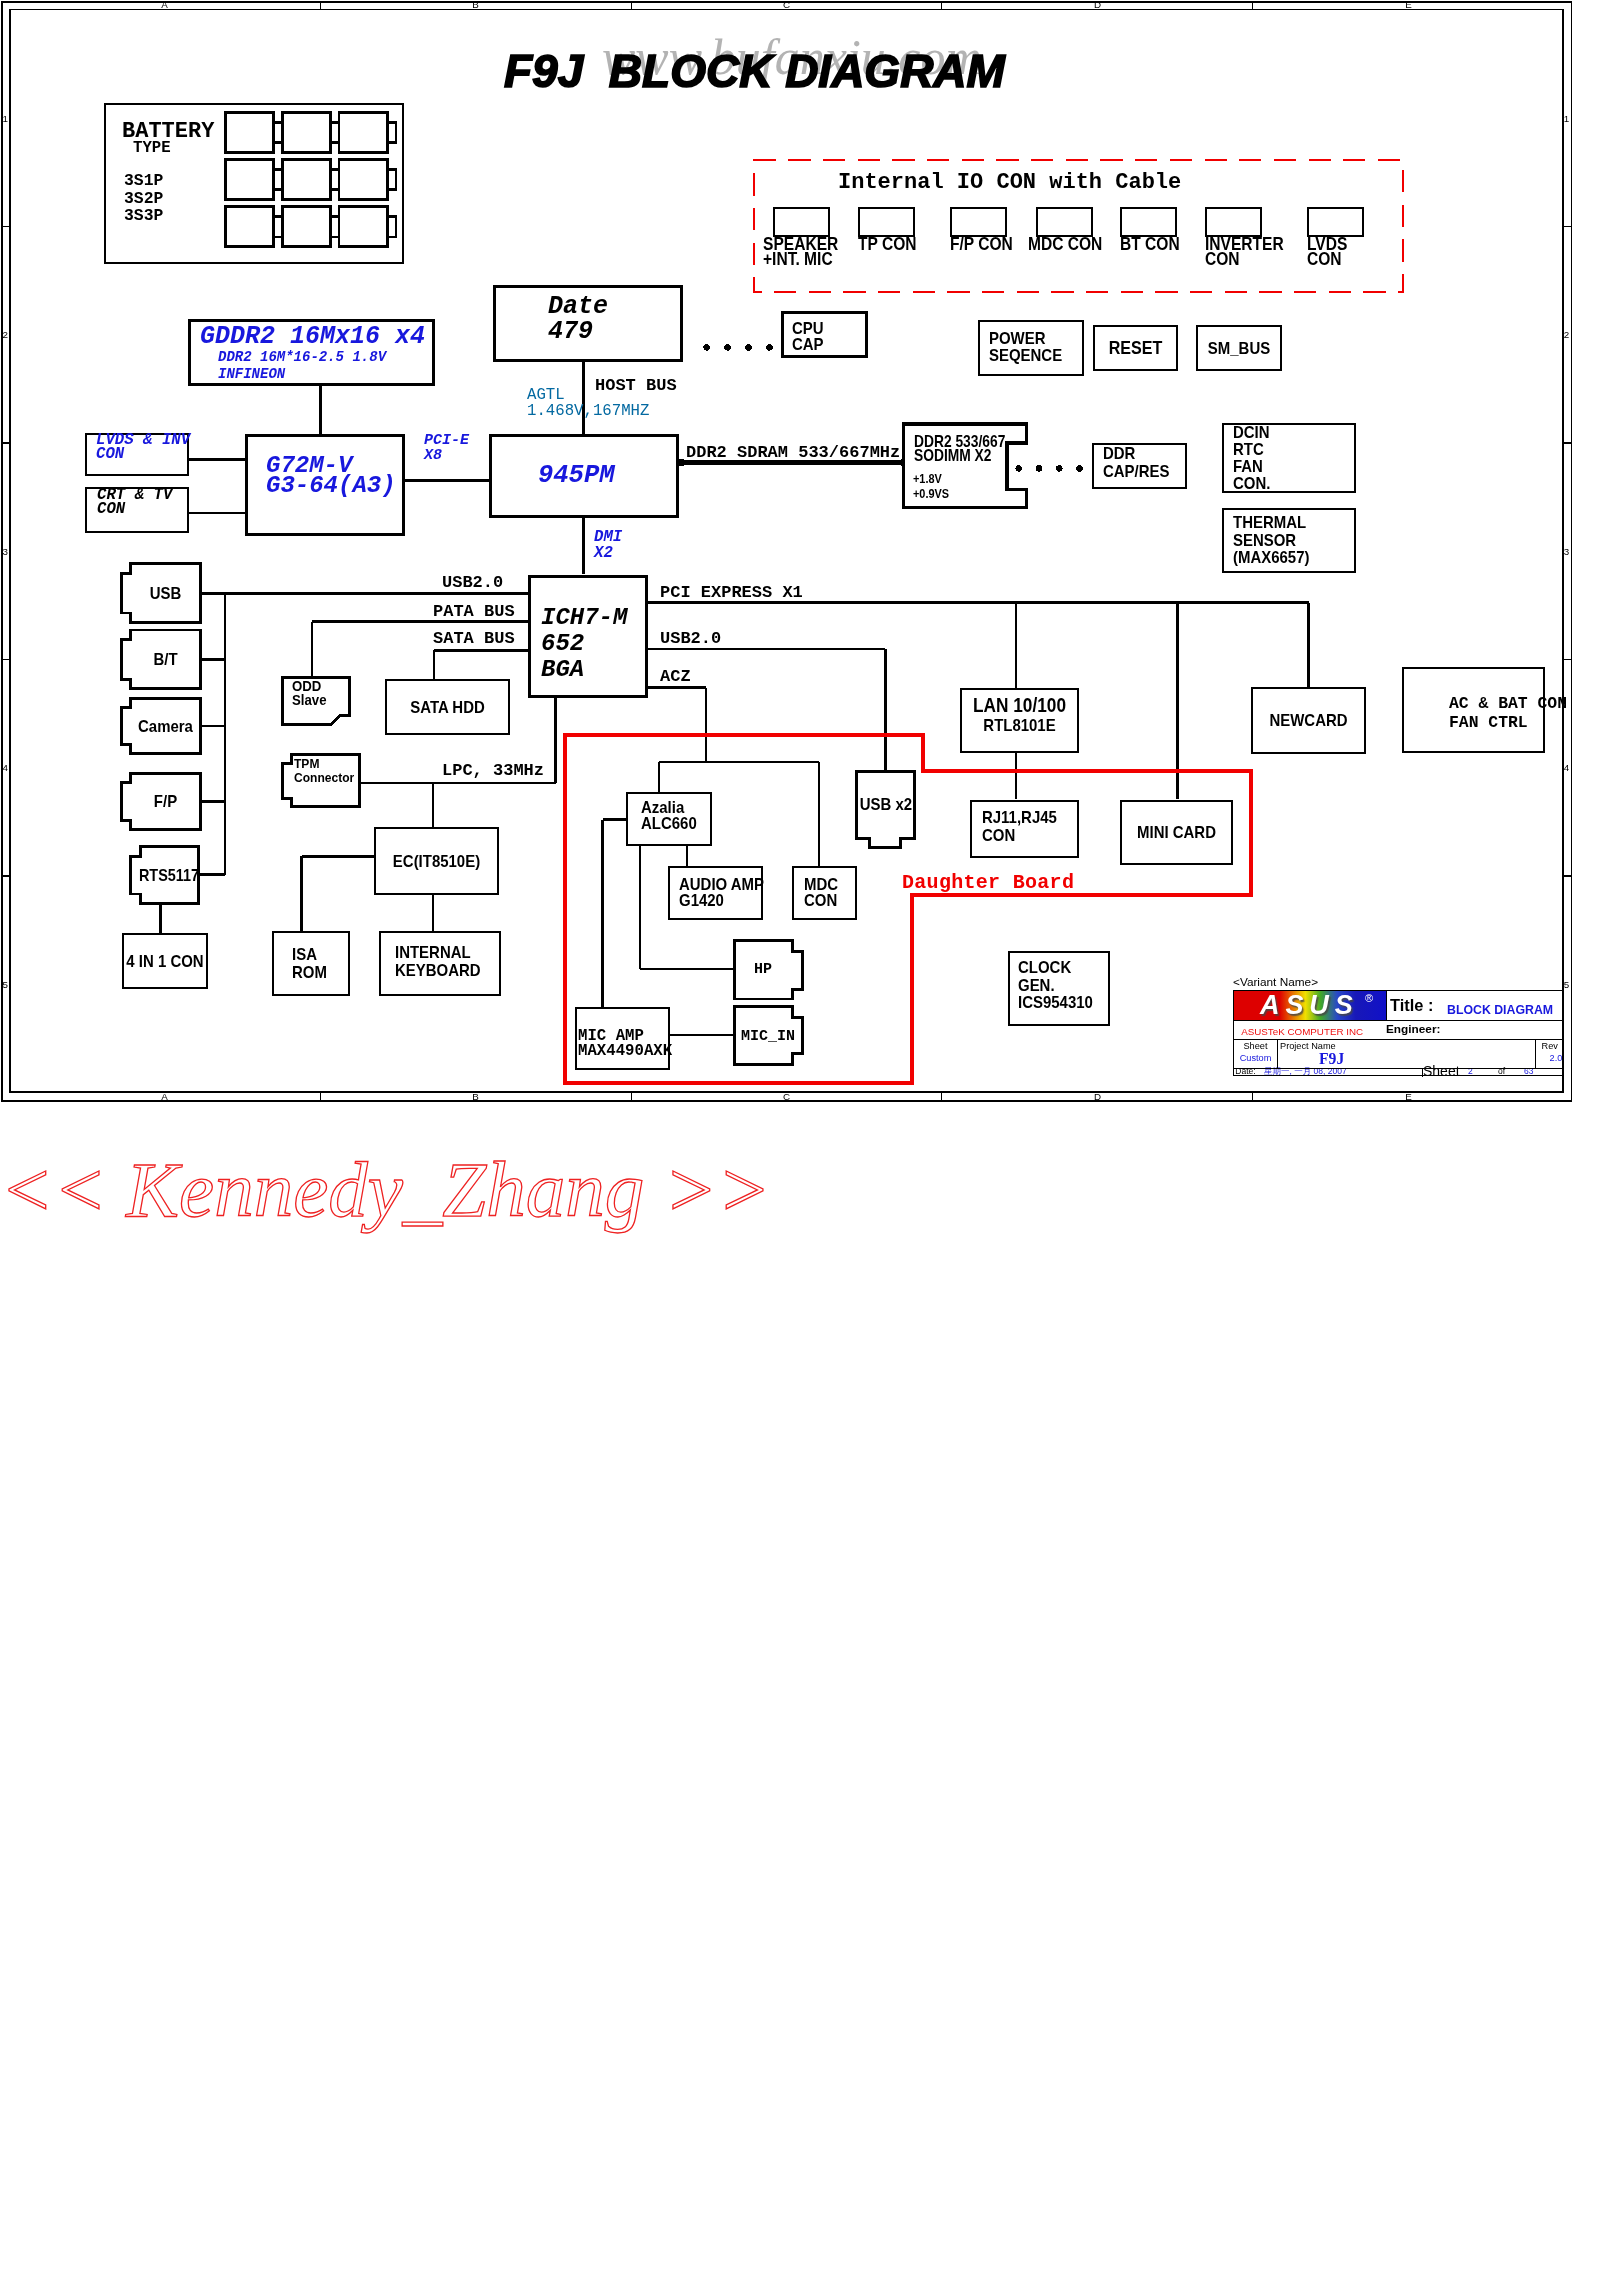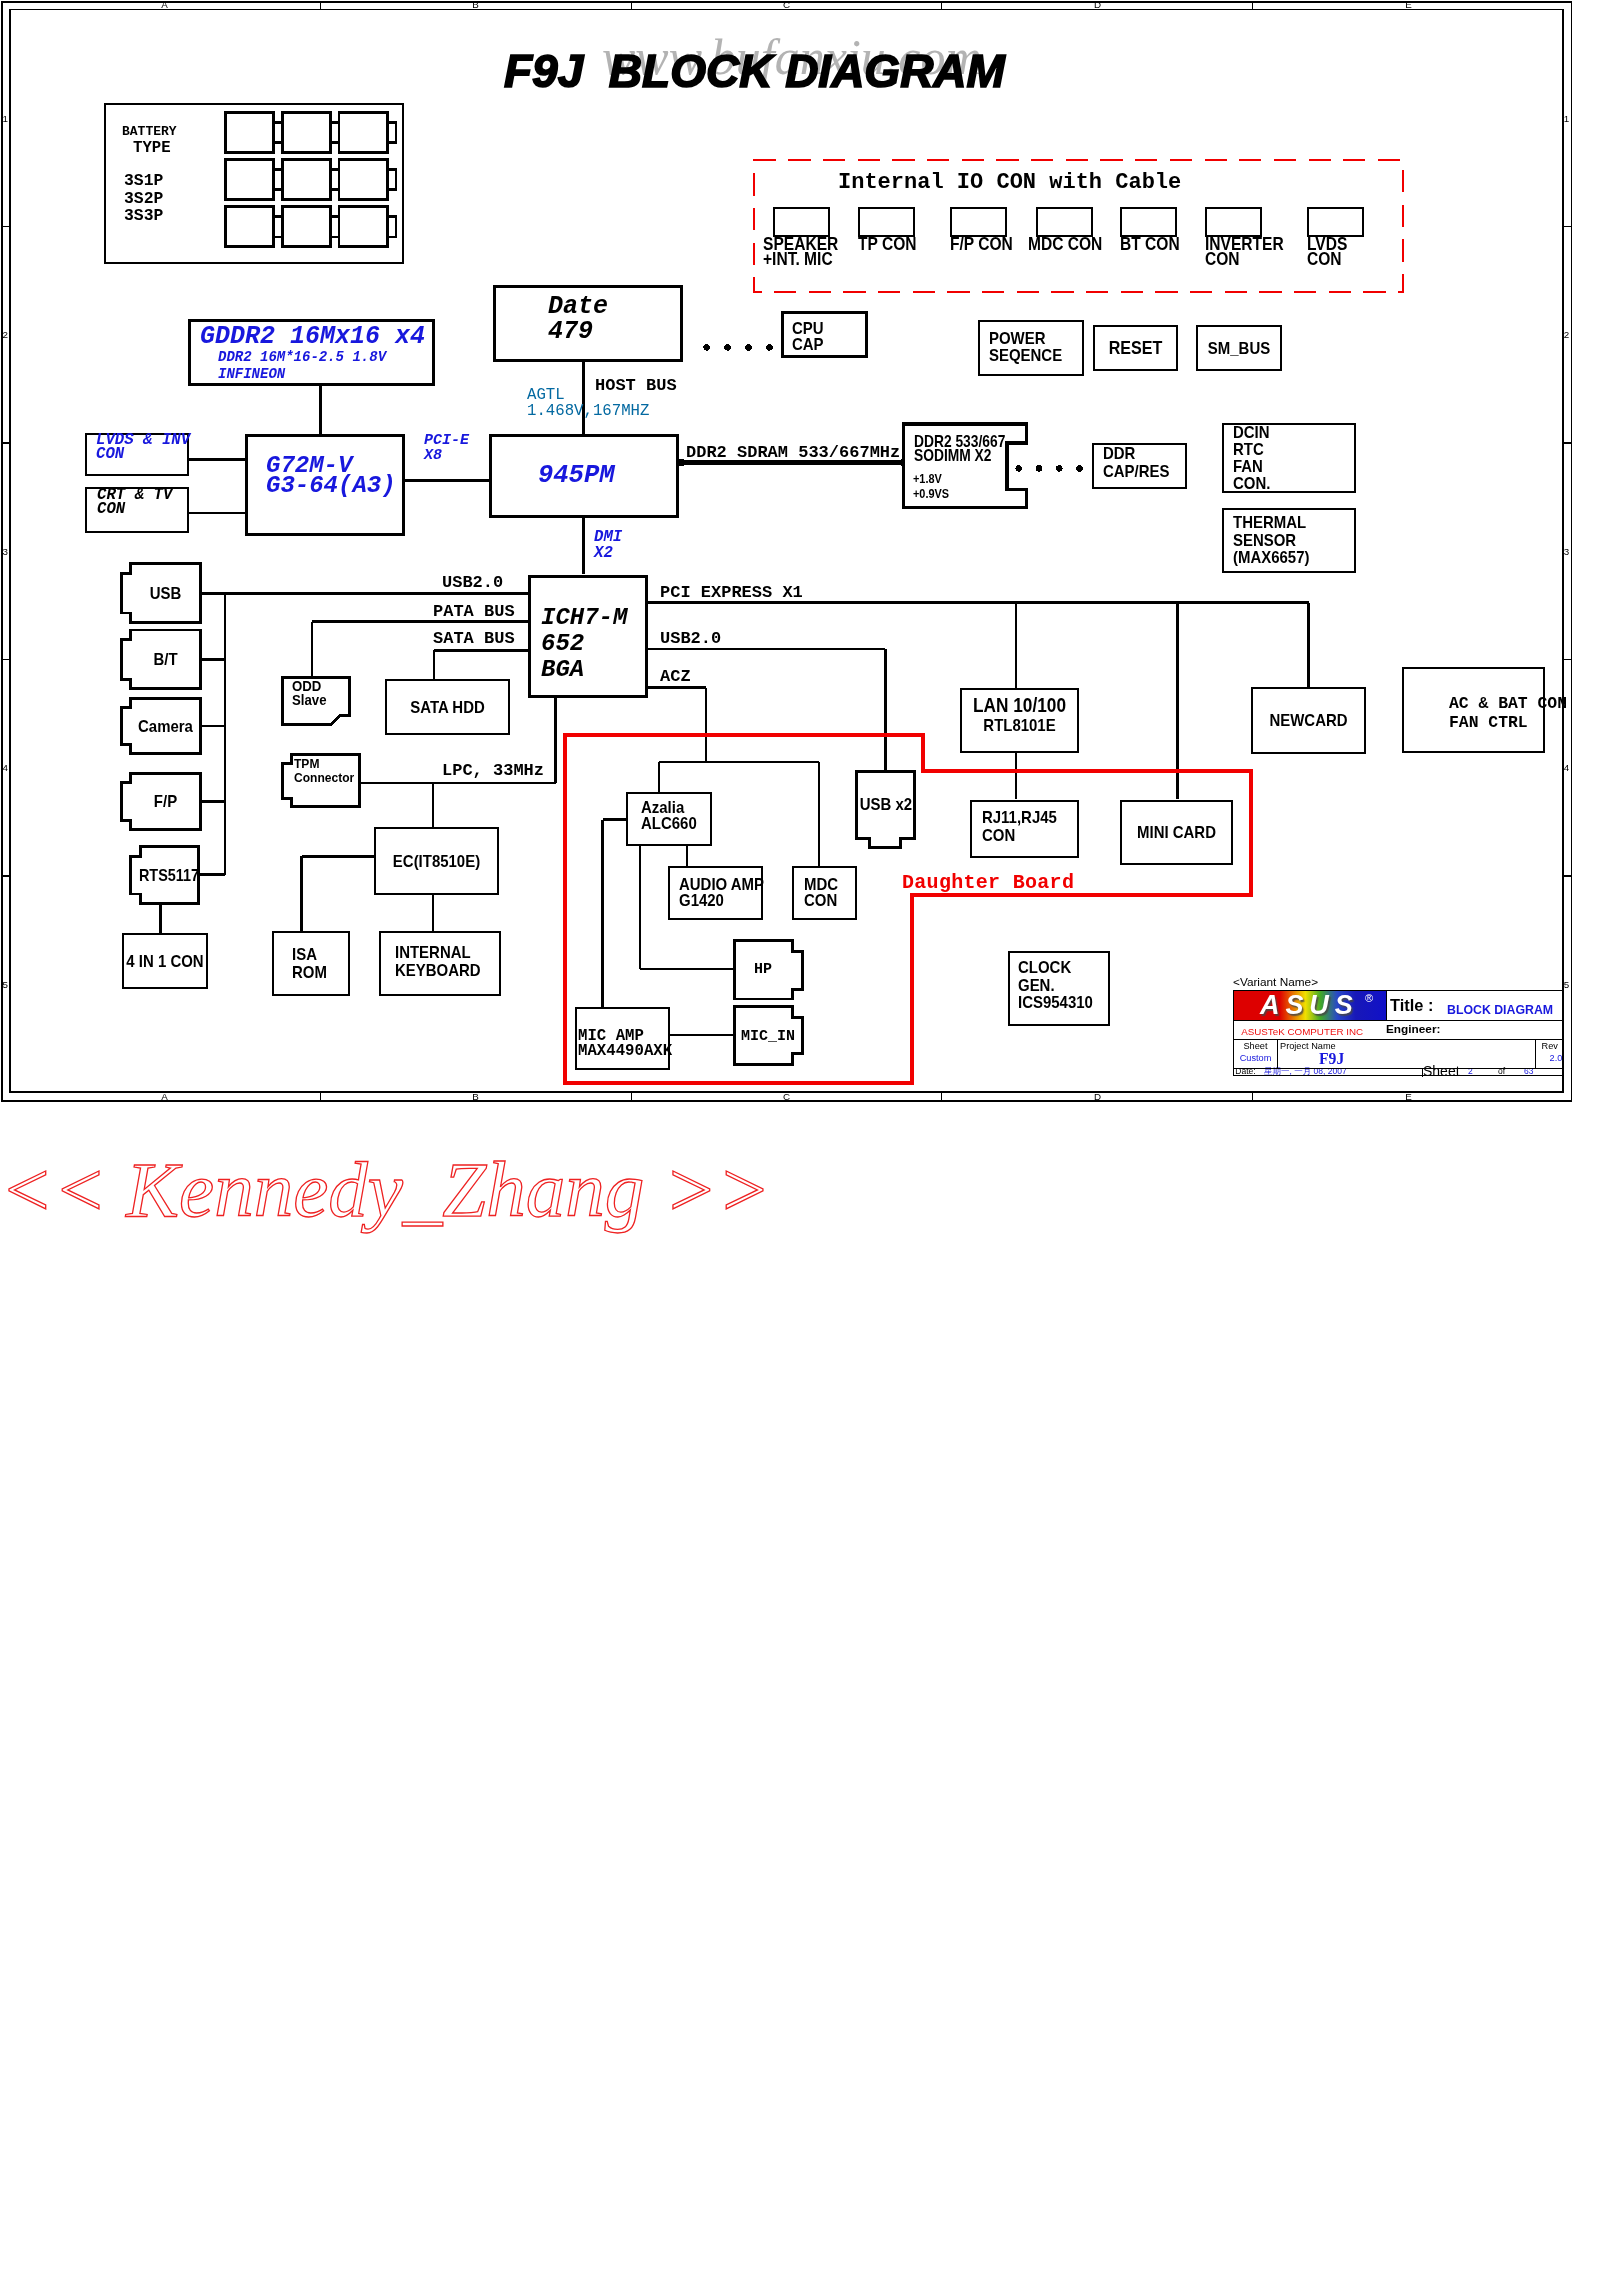--- a/index.html
+++ b/index.html
@@ -100,21 +100,21 @@
 <polygon points="1122,1539 1211,1539 1211,1556 1226,1556 1226,1611 1211,1611 1211,1627 1122,1627" stroke="#000" stroke-width="4.5" fill="#fff"></polygon>
 </g>
 <g>
 <rect x="1152" y="245" width="992" height="201" stroke="#f10000" stroke-width="3" fill="none" stroke-dasharray="34 19"></rect>
 <polygon points="864,1123 1411,1123 1411,1179 1912,1179 1912,1368 1394,1368 1394,1655 864,1655" stroke="#f10000" stroke-width="6" fill="none"></polygon>
 </g>
     </svg>
 <div class="wm-site">www.bufanxiu.com</div>
 <div class="pg-title">F9J  BLOCK DIAGRAM</div>
 <div class="box" style="left:104px;top:103px;width:300px;height:161px;border-width:2.6px"></div>
-<div class="lbl mono" style="left:122px;top:123px;font-size:13px;line-height:17px;"><span class="ln">BATTERY</span></div>
+<div class="lbl mono" style="left:122px;top:123px;font-size:22px;line-height:17px;"><span class="ln">BATTERY</span></div>
 <div class="lbl mono" style="left:133px;top:140px;font-size:15.7px;line-height:17px;"><span class="ln">TYPE</span></div>
 <div class="lbl mono" style="left:124px;top:172px;font-size:16.4px;line-height:17.7px;"><span class="ln">3S1P</span><span class="ln">3S2P</span><span class="ln">3S3P</span></div>
 <div class="box" style="left:188px;top:319px;width:247px;height:67px;border-width:3.3px"></div>
 <div class="lbl mono mi blue" style="left:200px;top:324px;font-size:25px;line-height:25px;"><span class="ln">GDDR2 16Mx16 x4</span></div>
 <div class="lbl mono mi blue" style="left:218px;top:349px;font-size:14px;line-height:17px;"><span class="ln">DDR2 16M*16-2.5 1.8V</span><span class="ln">INFINEON</span></div>
 <div class="box" style="left:85px;top:433px;width:104px;height:43px;border-width:2.6px"></div>
 <div class="lbl mono mi blue" style="left:96px;top:433px;font-size:15.7px;line-height:14.4px;"><span class="ln">LVDS &amp; INV</span><span class="ln">CON</span></div>
 <div class="box" style="left:85px;top:487px;width:104px;height:46px;border-width:2.6px"></div>
 <div class="lbl mono mi" style="left:97px;top:488px;font-size:15.7px;line-height:14.4px;"><span class="ln">CRT &amp; TV</span><span class="ln">CON</span></div>
 <div class="box" style="left:245px;top:434px;width:160px;height:102px;border-width:3.9px"></div>

